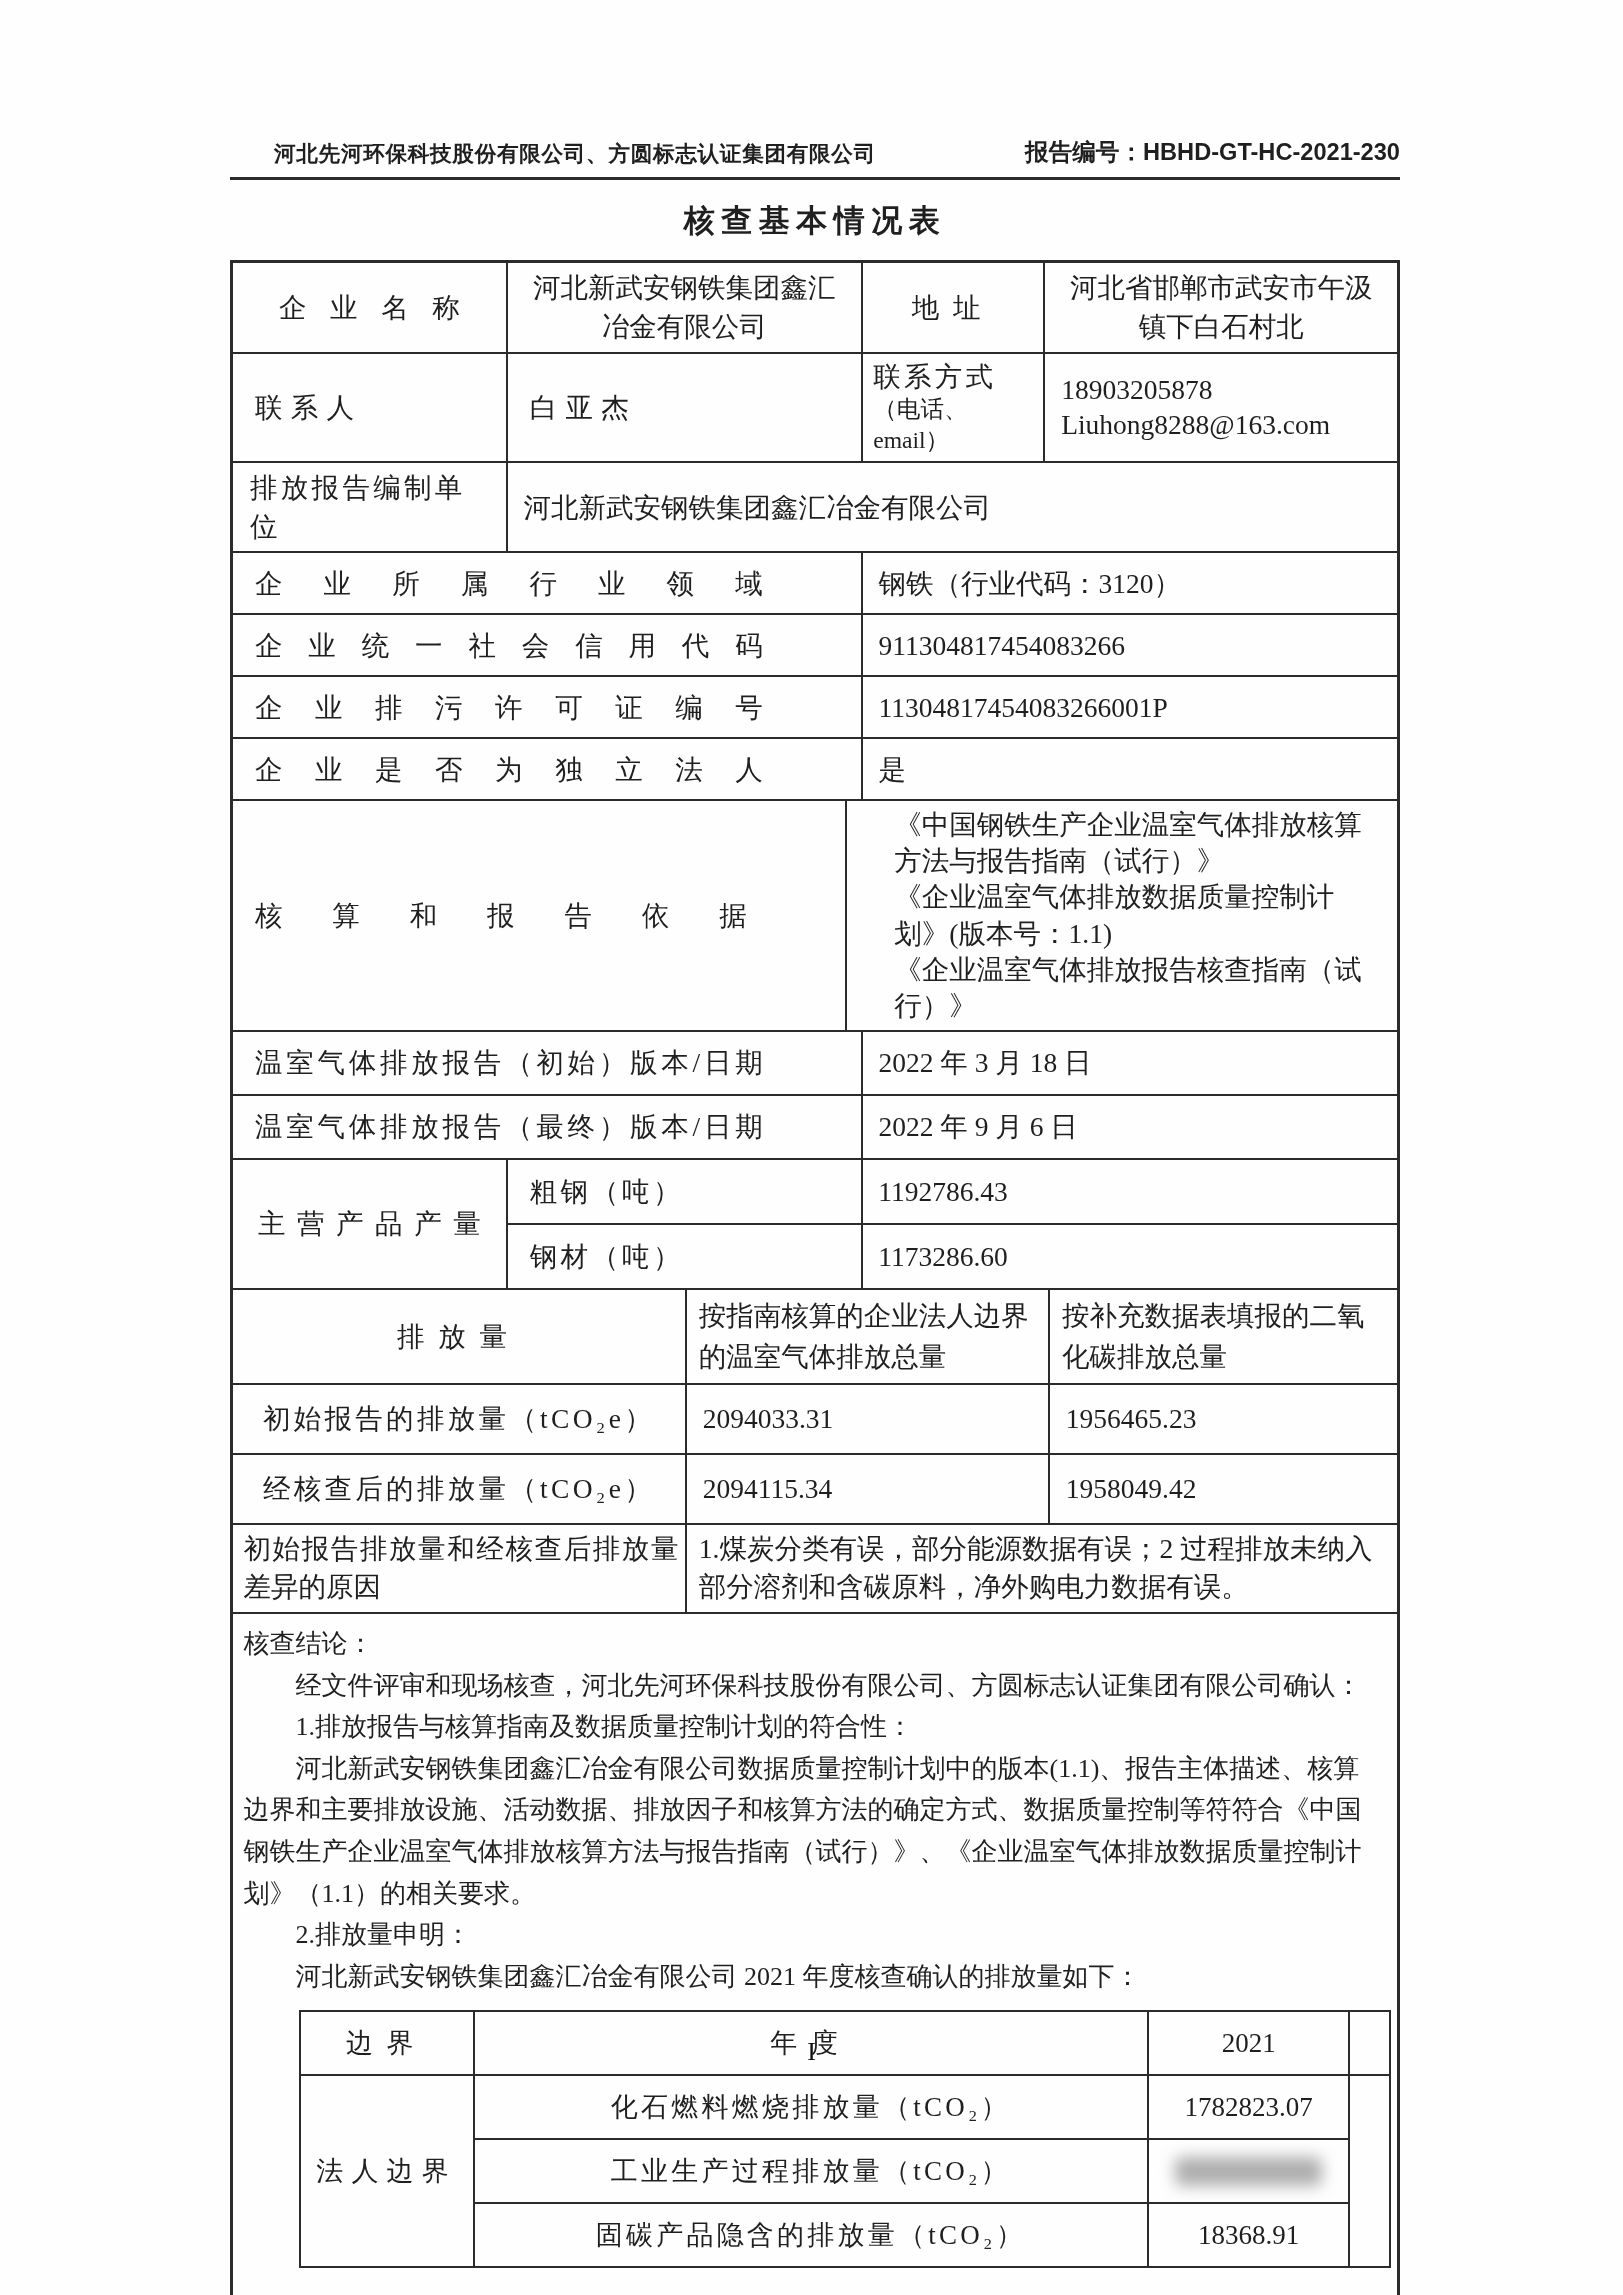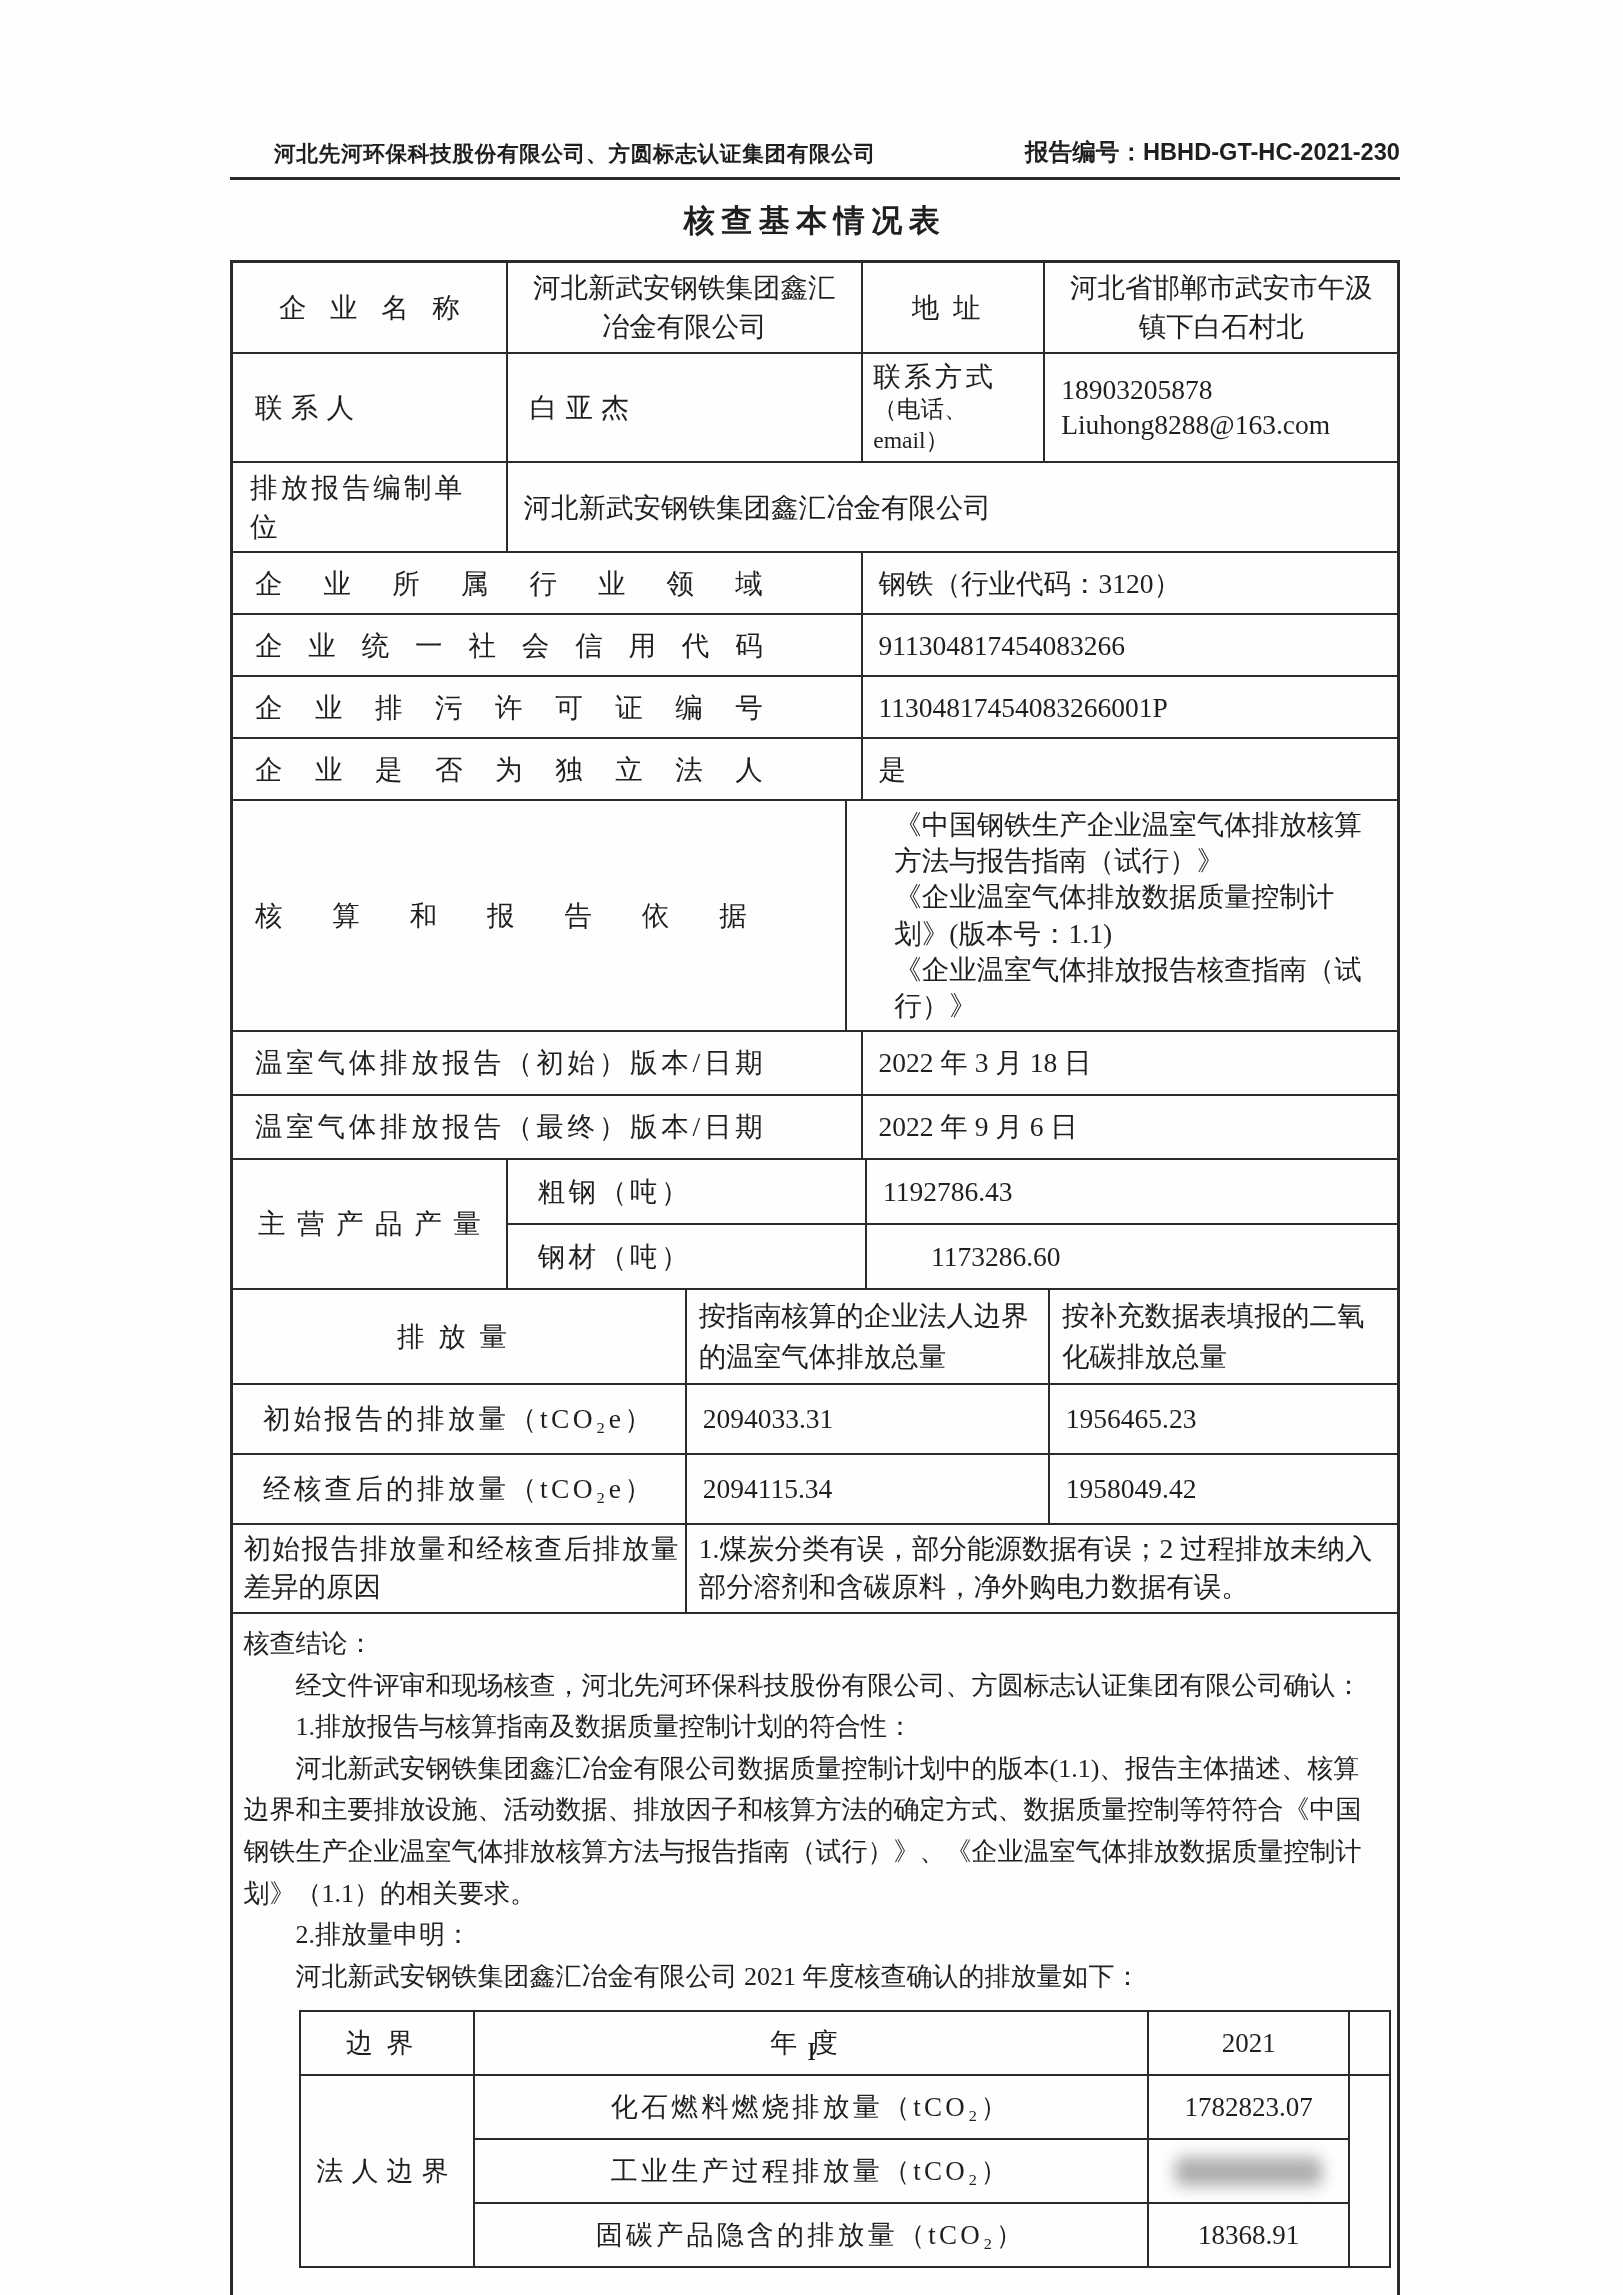--- a/index.html
+++ b/index.html
@@ -56,22 +56,22 @@
   .ls2{letter-spacing:0.3em;justify-content:center;}
   .ls3{letter-spacing:0.5em;}
   .padL{padding-left:22px;}
   .labpad{padding-left:22px;padding-right:98px;}
   .tight{line-height:1.3;}
   .basis-line{line-height:1.32;margin-left:32px;}
   .small{font-size:23.6px;}
 
   
   .sub{flex:1;display:flex;flex-direction:column;}
-  .subrow{display:flex;flex:1;border-bottom:2px solid #2b2b2b;padding-left:8px;}
-  .subrow:last-child{border-bottom:none;gap:48px;}
+  .subrow{display:flex;flex:1;border-bottom:2px solid #2b2b2b;}
+  .subrow:last-child{border-bottom:none;}
   .subrow .c{border-right:2px solid #2b2b2b;}
   .subrow .c:last-child{border-right:none;}
   .pname{width:39.9%;}
 
   
   .conc{
     display:block;border-right:none;padding:9.2px 11.8px 19.6px 10.5px;
     font-size:26px;line-height:1.6;
   }
   .conc p{margin:0;}

